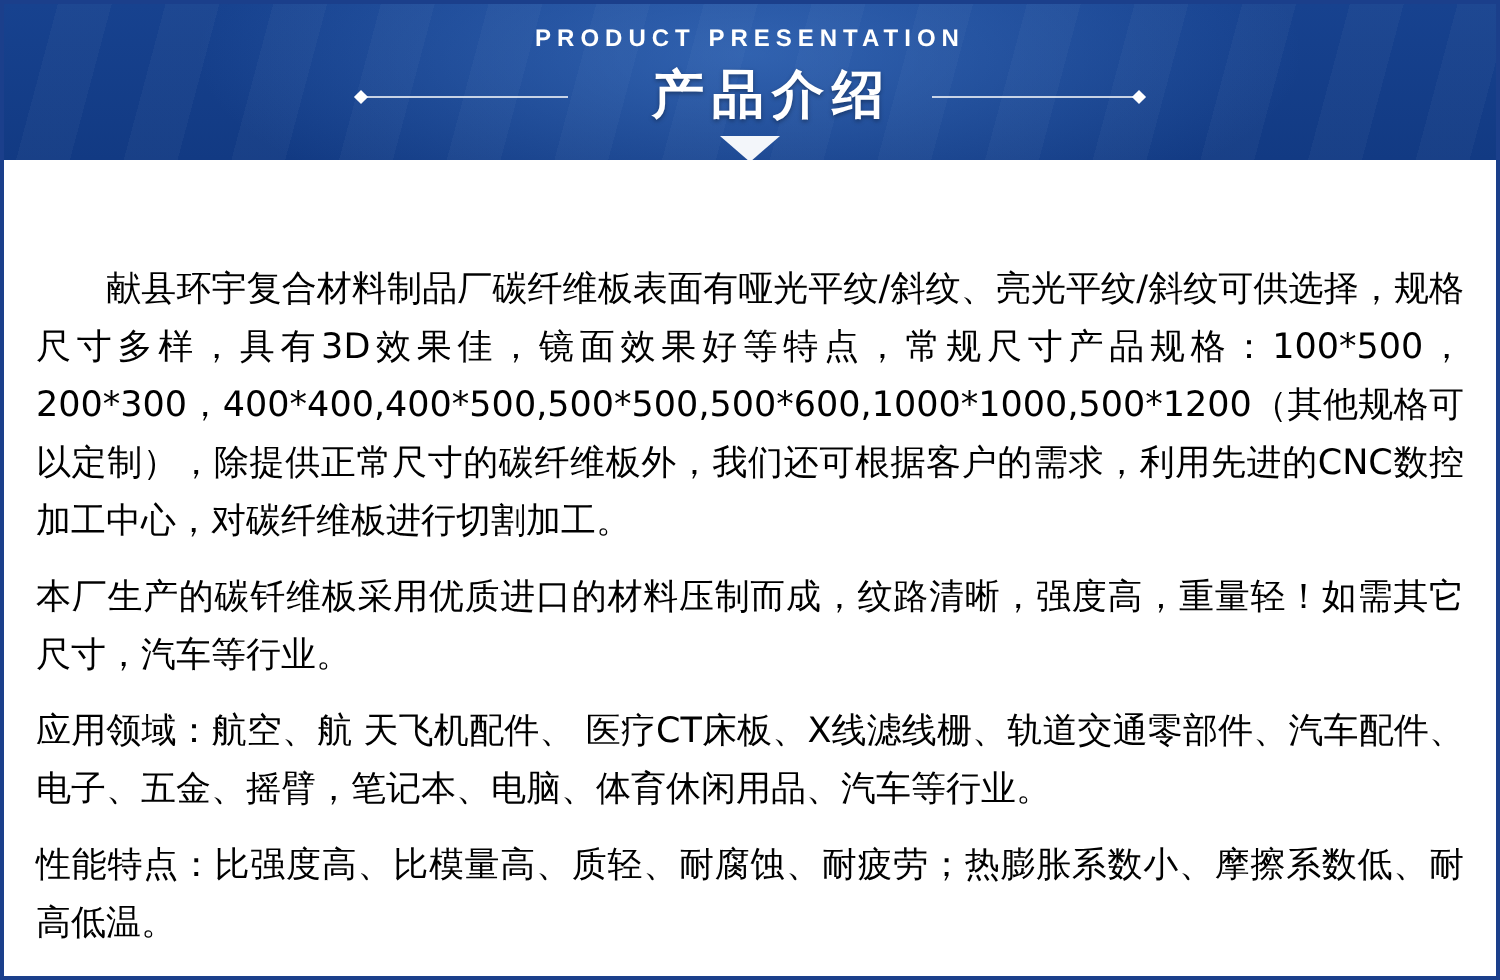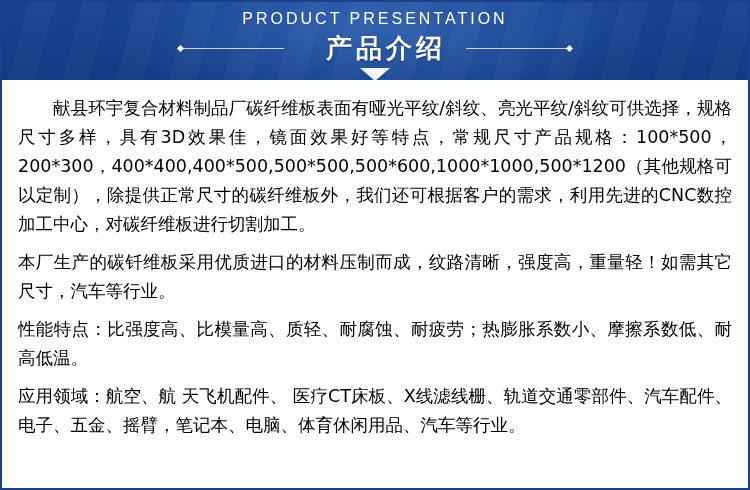--- a/index.html
+++ b/index.html
@@ -56,23 +56,23 @@
     background: radial-gradient(ellipse at center, rgba(90,150,230,0.40) 0%, rgba(22,65,143,0) 70%);
     pointer-events: none;
   }
   .banner-inner {
     position: relative;
     text-align: center;
     padding-top: 7px;
   }
   .title-en {
     color: #ffffff;
-    font-size: 16px;
+    font-size: 12px;
     letter-spacing: 3px;
-    font-weight: normal;
+    font-weight: bold;
     line-height: 20px;
     font-family: "Liberation Sans", "DejaVu Sans", sans-serif;
   }
   .title-cn-wrap {
     position: relative;
     display: inline-block;
     margin-top: 4px;
     padding: 0 18px;
   }
   .title-cn {
@@ -129,20 +129,21 @@
     color: #000000;
     font-size: 17.5px;
     line-height: 29px;
     font-family: "DejaVu Sans", "Liberation Sans", sans-serif;
     text-align: justify;
     margin: 0 0 9px 0;
     letter-spacing: 0px;
   }
   .para.indent {
     text-indent: 0;
+    margin-top: 37px;
   }
 </style>
 </head>
 <body>
 
 <div class="page">
 
   <div class="banner">
     <div class="banner-stripes"></div>
     <div class="banner-glow"></div>
@@ -153,17 +154,17 @@
         <span class="title-cn">产品介绍</span>
         <span class="rule right"></span>
       </div>
     </div>
     <div class="caret"></div>
   </div>
 
   <div class="content">
     <p class="para indent">　　献县环宇复合材料制品厂碳纤维板表面有哑光平纹/斜纹、亮光平纹/斜纹可供选择，规格尺寸多样，具有3D效果佳，镜面效果好等特点，常规尺寸产品规格：100*500，200*300，400*400,400*500,500*500,500*600,1000*1000,500*1200（其他规格可以定制），除提供正常尺寸的碳纤维板外，我们还可根据客户的需求，利用先进的CNC数控加工中心，对碳纤维板进行切割加工。</p>
     <p class="para">本厂生产的碳钎维板采用优质进口的材料压制而成，纹路清晰，强度高，重量轻！如需其它尺寸，汽车等行业。</p>
+    <p class="para">应用领域：航空、航 天飞机配件、 医疗CT床板、X线滤线栅、轨道交通零部件、汽车配件、电子、五金、摇臂，笔记本、电脑、体育休闲用品、汽车等行业。</p>
     <p class="para">性能特点：比强度高、比模量高、质轻、耐腐蚀、耐疲劳；热膨胀系数小、摩擦系数低、耐高低温。</p>
-    <p class="para">应用领域：航空、航 天飞机配件、 医疗CT床板、X线滤线栅、轨道交通零部件、汽车配件、电子、五金、摇臂，笔记本、电脑、体育休闲用品、汽车等行业。</p>
   </div>
 
 </div>
 
 </body></html>

